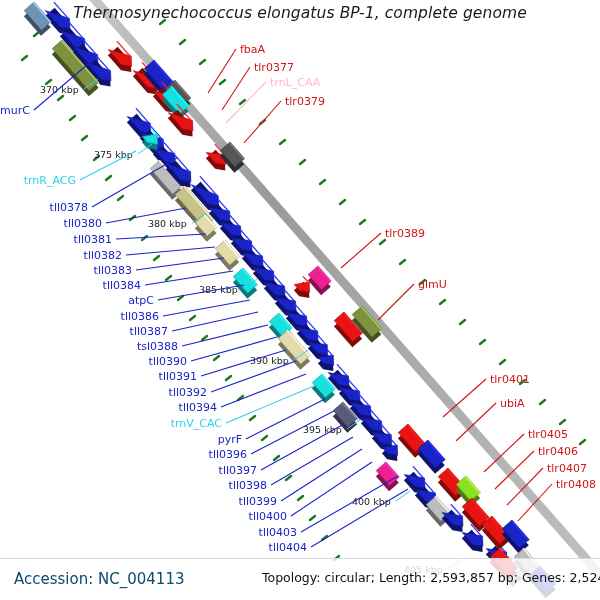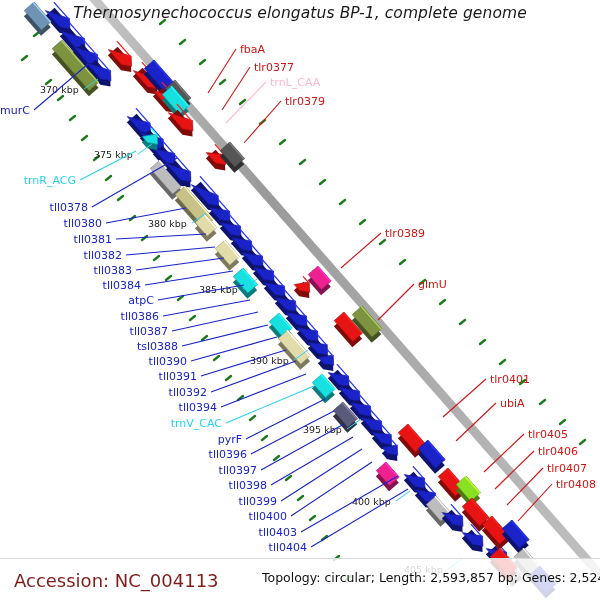--- a/index.html
+++ b/index.html
@@ -21,21 +21,21 @@
 
   
   #footer{
     position:absolute;left:0;bottom:0;width:600px;height:42px;z-index:60;
     background:rgba(255,255,255,.82);
   }
   #footer .line{
     position:absolute;left:0;top:0;width:600px;height:1px;background:#d8d8d8;
   }
   #accession{
-    position:absolute;left:14px;top:12px;font-size:18px;color:#7f1d1d;
+    position:absolute;left:14px;top:12px;font-size:15px;color:#0c4a6e;
   }
   #topology{
     position:absolute;left:262px;top:12px;font-size:12.5px;color:#111;white-space:nowrap;
   }
 
   
   .lbl{font-family:"DejaVu Sans","Liberation Sans",sans-serif;font-size:11px;}
   .lbl-kbp{font-family:"DejaVu Sans","Liberation Sans",sans-serif;font-size:9.5px;fill:#222;}
 </style>
 </head>

